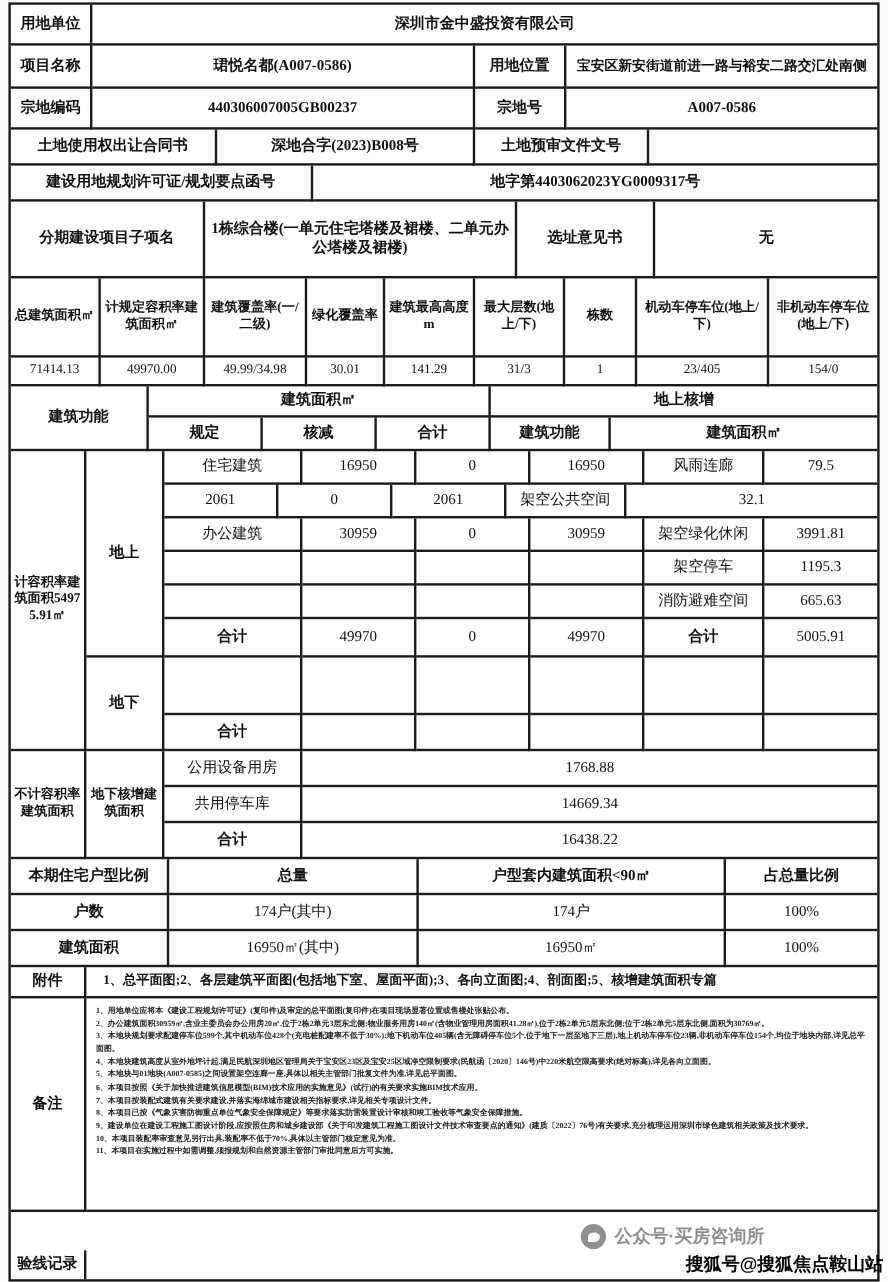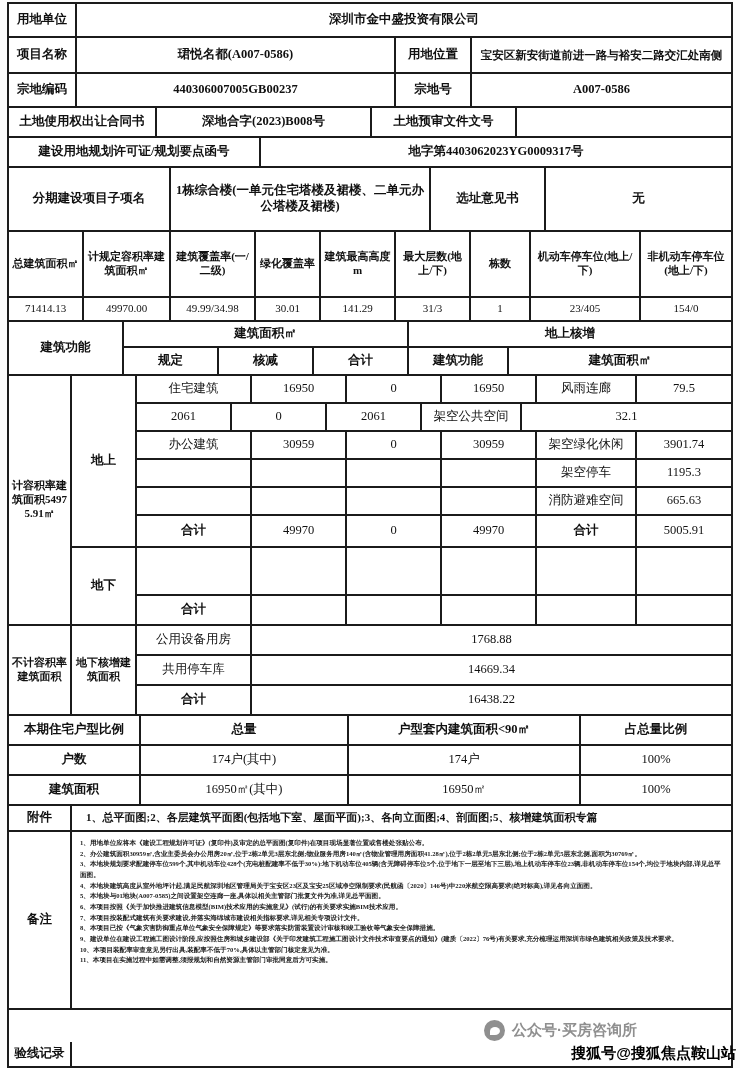--- a/index.html
+++ b/index.html
@@ -23,22 +23,22 @@
   .r > .c:last-child{border-right:none;}
   .r > .col:last-child .r .c:last-child{border-right:none;}
   .fx{flex:1 1 0;min-width:0;}
   .b{font-weight:700;}
   .f11{font-size:11px;}
   .f115{font-size:11.5px;text-align:center;}
   .nb{border-bottom:none;margin-top:32px;}
   .w60{width:60px}.w65{width:65px}.w67{width:63px}.w68{width:68px}.w75{width:75px}
   .w76{width:76px}.w85{width:85px}.w87{width:87px}.w95{width:95px}.w100{width:100px}
   .w110{width:110px}.w115{width:115px}.w132{width:132px}.w145{width:145px}
-  .w162{width:162px}.w172{width:148px}.w215{width:215px}.w220{width:208px}
-  .w232{width:232px}.w252{width:252px}.w260{width:260px}.w285{width:285px}.w319{width:319px}
+  .w162{width:162px}.w172{width:172px}.w215{width:215px}.w220{width:208px}
+  .w232{width:256px}.w252{width:252px}.w260{width:260px}.w285{width:285px}.w319{width:319px}
   .tiny{
     display:block;text-align:left;font-size:6.6px;line-height:1.62;
     padding:6px 8px 2px 8px;font-weight:600;color:#222;
   }
   .attach-text{justify-content:flex-start;text-align:left;padding-left:14px;font-size:11px;}
   .wm-wechat{
     position:absolute;left:484px;top:1020px;display:flex;align-items:center;gap:7px;
     color:#8f8f8f;font-size:15px;font-weight:600;font-family:"Liberation Sans","DejaVu Sans",sans-serif;
   }
   .wm-icon{width:21px;height:21px;border-radius:50%;background:#8f8f8f;display:inline-flex;align-items:center;justify-content:center;flex:0 0 auto;}
@@ -153,21 +153,21 @@
             <div class="c w95">2061</div>
             <div class="c w100">架空公共空间</div>
             <div class="c fx">32.1</div>
           </div>
           <div class="r" style="height:28px">
             <div class="c w115">办公建筑</div>
             <div class="c w95">30959</div>
             <div class="c w95">0</div>
             <div class="c w95">30959</div>
             <div class="c w100">架空绿化休闲</div>
-            <div class="c fx">3901.74</div>
+            <div class="c fx">3991.81</div>
           </div>
           <div class="r" style="height:28px">
             <div class="c w115"></div>
             <div class="c w95"></div>
             <div class="c w95"></div>
             <div class="c w95"></div>
             <div class="c w100">架空停车</div>
             <div class="c fx">1195.3</div>
           </div>
           <div class="r" style="height:28px">

